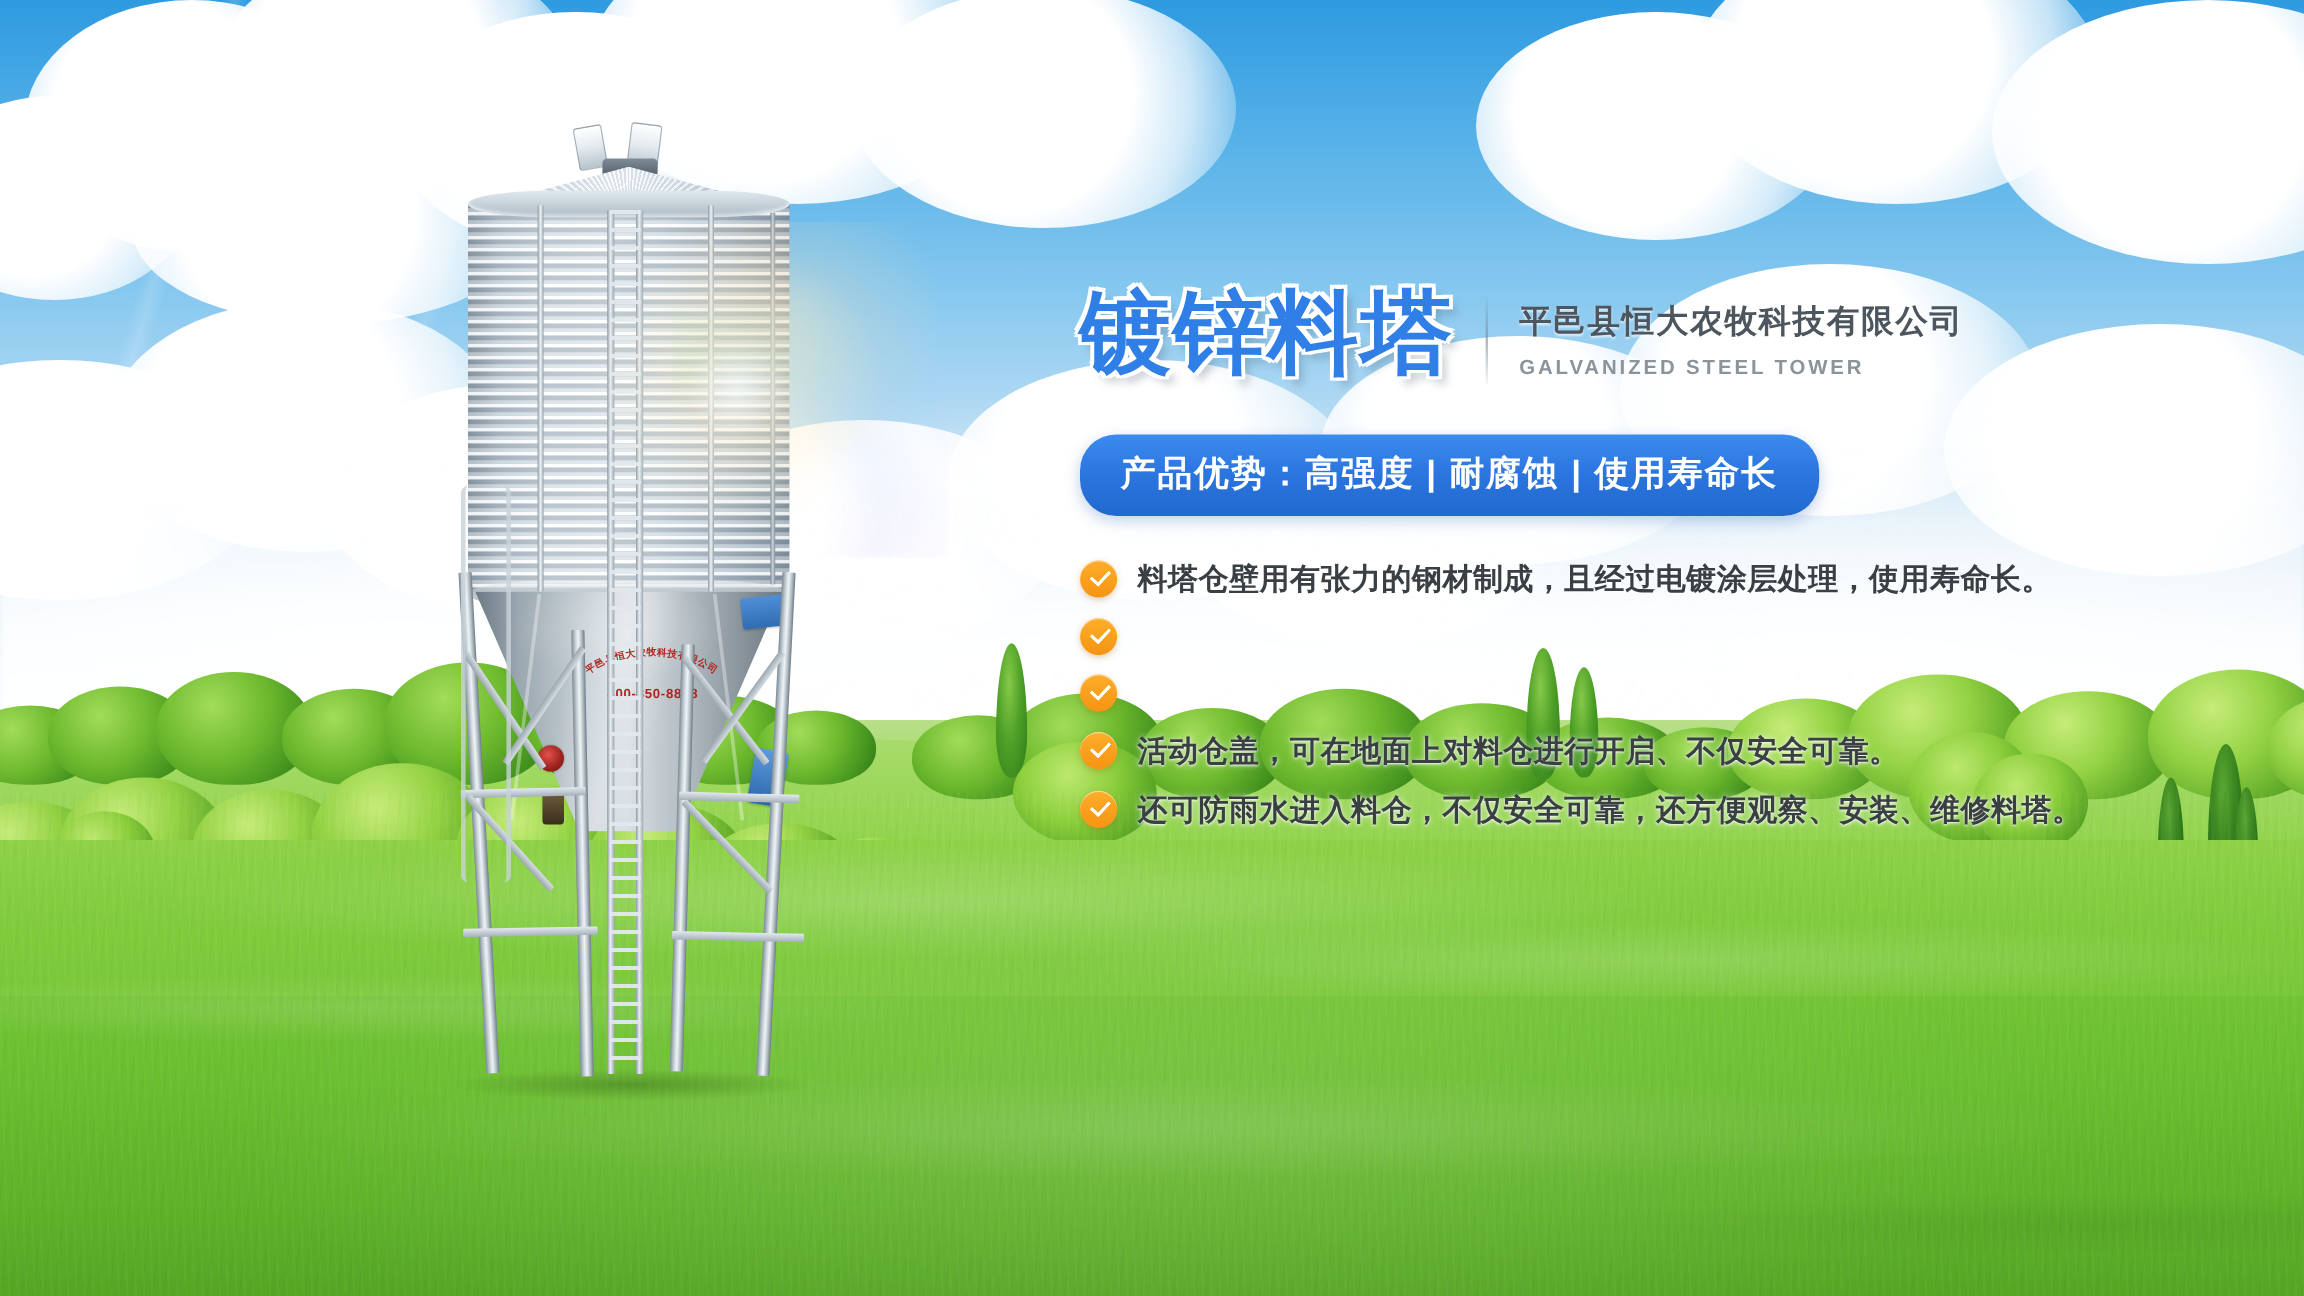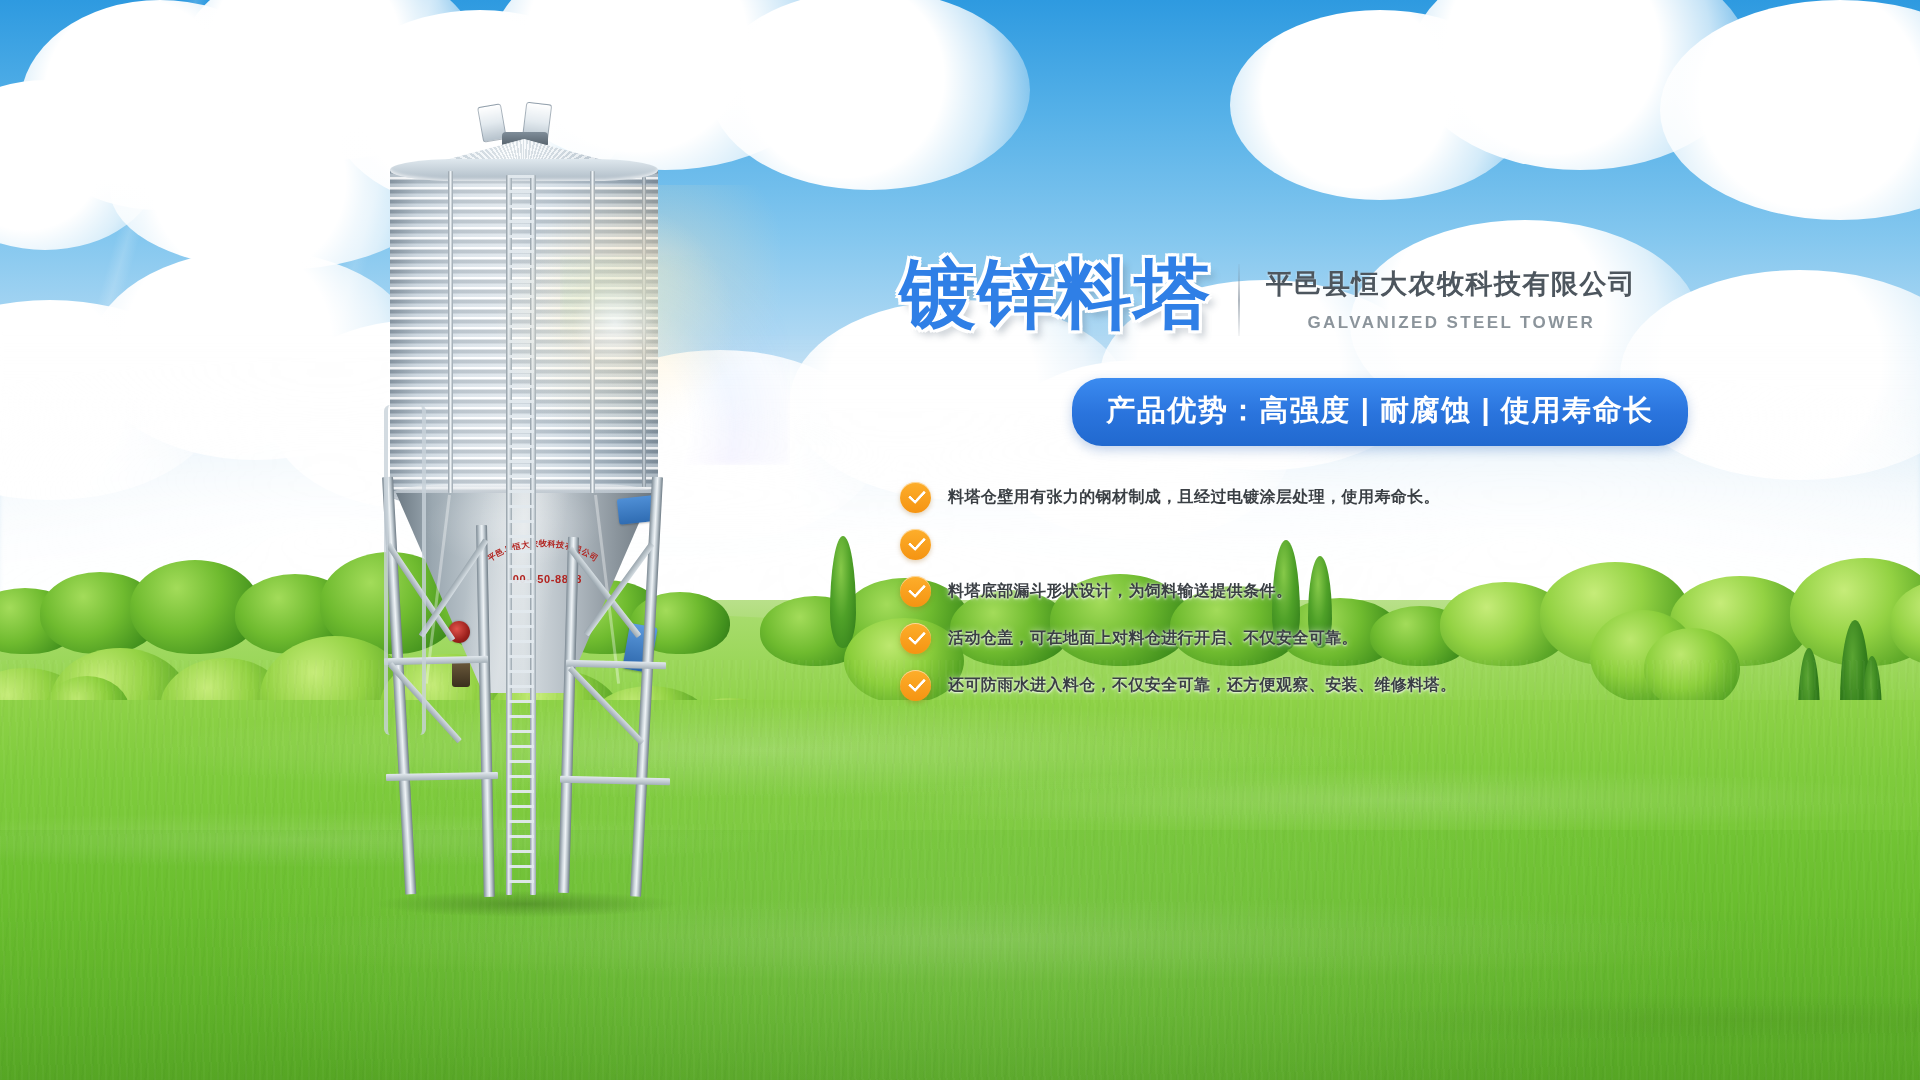--- a/index.html
+++ b/index.html
@@ -266,21 +266,21 @@
     position:absolute; left:170px; top:150px; width:230px; height:210px; pointer-events:none; opacity:.45;
     background:conic-gradient(from 200deg at 20% 80%,
       rgba(255,120,80,.30), rgba(255,220,110,.26), rgba(150,230,140,.22),
       rgba(120,190,255,.26), rgba(190,140,255,.22), rgba(255,120,80,.20));
     mask:radial-gradient(circle at 18% 82%, rgba(0,0,0,0) 34%, #000 52%, rgba(0,0,0,0) 86%);
     -webkit-mask:radial-gradient(circle at 18% 82%, rgba(0,0,0,0) 34%, #000 52%, rgba(0,0,0,0) 86%);
     filter:blur(3px);
   }
 
   
-  #panel{ position:absolute; left:900px; top:256px; width:960px;text-align:center; }
+  #panel{ position:absolute; left:900px; top:240px; width:960px; }
 
   .title-row{ display:flex; align-items:flex-start; gap:26px; }
   .main-title{
     font-size:76px; font-weight:bold; line-height:1; letter-spacing:2px;
     color:#2f7fe6;
     text-shadow:
       3px 0 0 #fff, -3px 0 0 #fff, 0 3px 0 #fff, 0 -3px 0 #fff,
       3px 3px 0 #fff, -3px 3px 0 #fff, 3px -3px 0 #fff, -3px -3px 0 #fff,
       6px 7px 7px rgba(70,90,110,.30);
     white-space:nowrap;
@@ -316,21 +316,21 @@
     background:linear-gradient(180deg,#fdae2b 0%,#f59412 100%);
     box-shadow:0 2px 5px rgba(150,90,0,.28), inset 0 1px 0 rgba(255,255,255,.5);
     position:relative;
   }
   .tick::after{
     content:""; position:absolute; left:9px; top:8px; width:13px; height:7px;
     border-left:3.4px solid #fff; border-bottom:3.4px solid #fff;
     transform:rotate(-47deg); border-radius:1px;
   }
   .bullet-text{
-    font-size:16px; color:#3a3f44; font-weight:bold; letter-spacing:.4px; white-space:nowrap;
+    font-size:25px; color:#3a3f44; font-weight:bold; letter-spacing:.4px; white-space:nowrap;
     text-shadow:0 1px 2px rgba(255,255,255,.9), 0 0 6px rgba(255,255,255,.7);
   }
 </style>
 </head>
 <body>
 
 <div id="stage">
 
   <div class="sky"></div>
   <div class="streaks"></div>
@@ -531,21 +531,20 @@
     <div class="bullets">
       <div class="bullet">
         <span class="tick"></span>
         <span class="bullet-text">料塔仓壁用有张力的钢材制成，且经过电镀涂层处理，使用寿命长。</span>
       </div>
       <div class="bullet">
         <span class="tick"></span>
       </div>
       <div class="bullet">
         <span class="tick"></span>
-        <span class="bullet-text">料塔底部漏斗形状设计，为饲料输送提供条件。</span>
       </div>
       <div class="bullet">
         <span class="tick"></span>
         <span class="bullet-text">活动仓盖，可在地面上对料仓进行开启、不仅安全可靠。</span>
       </div>
       <div class="bullet">
         <span class="tick"></span>
         <span class="bullet-text">还可防雨水进入料仓，不仅安全可靠，还方便观察、安装、维修料塔。</span>
       </div>
     </div>

